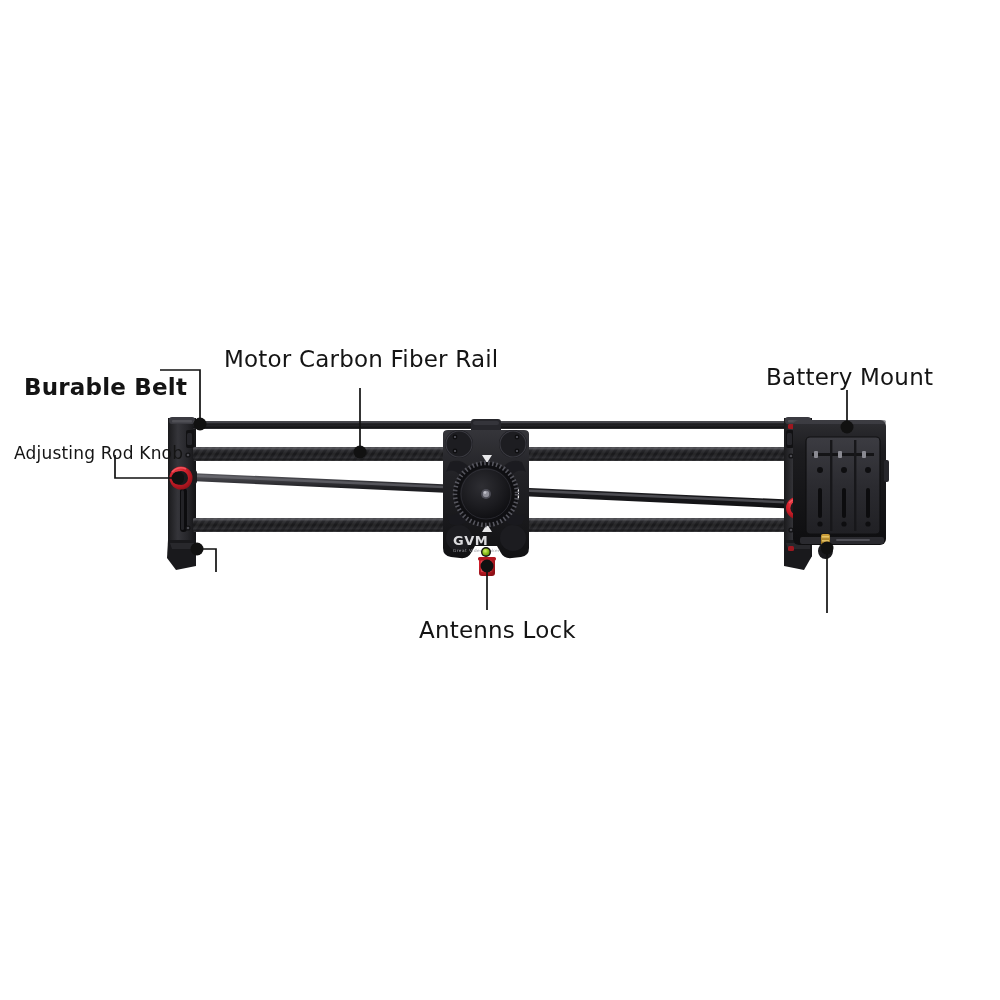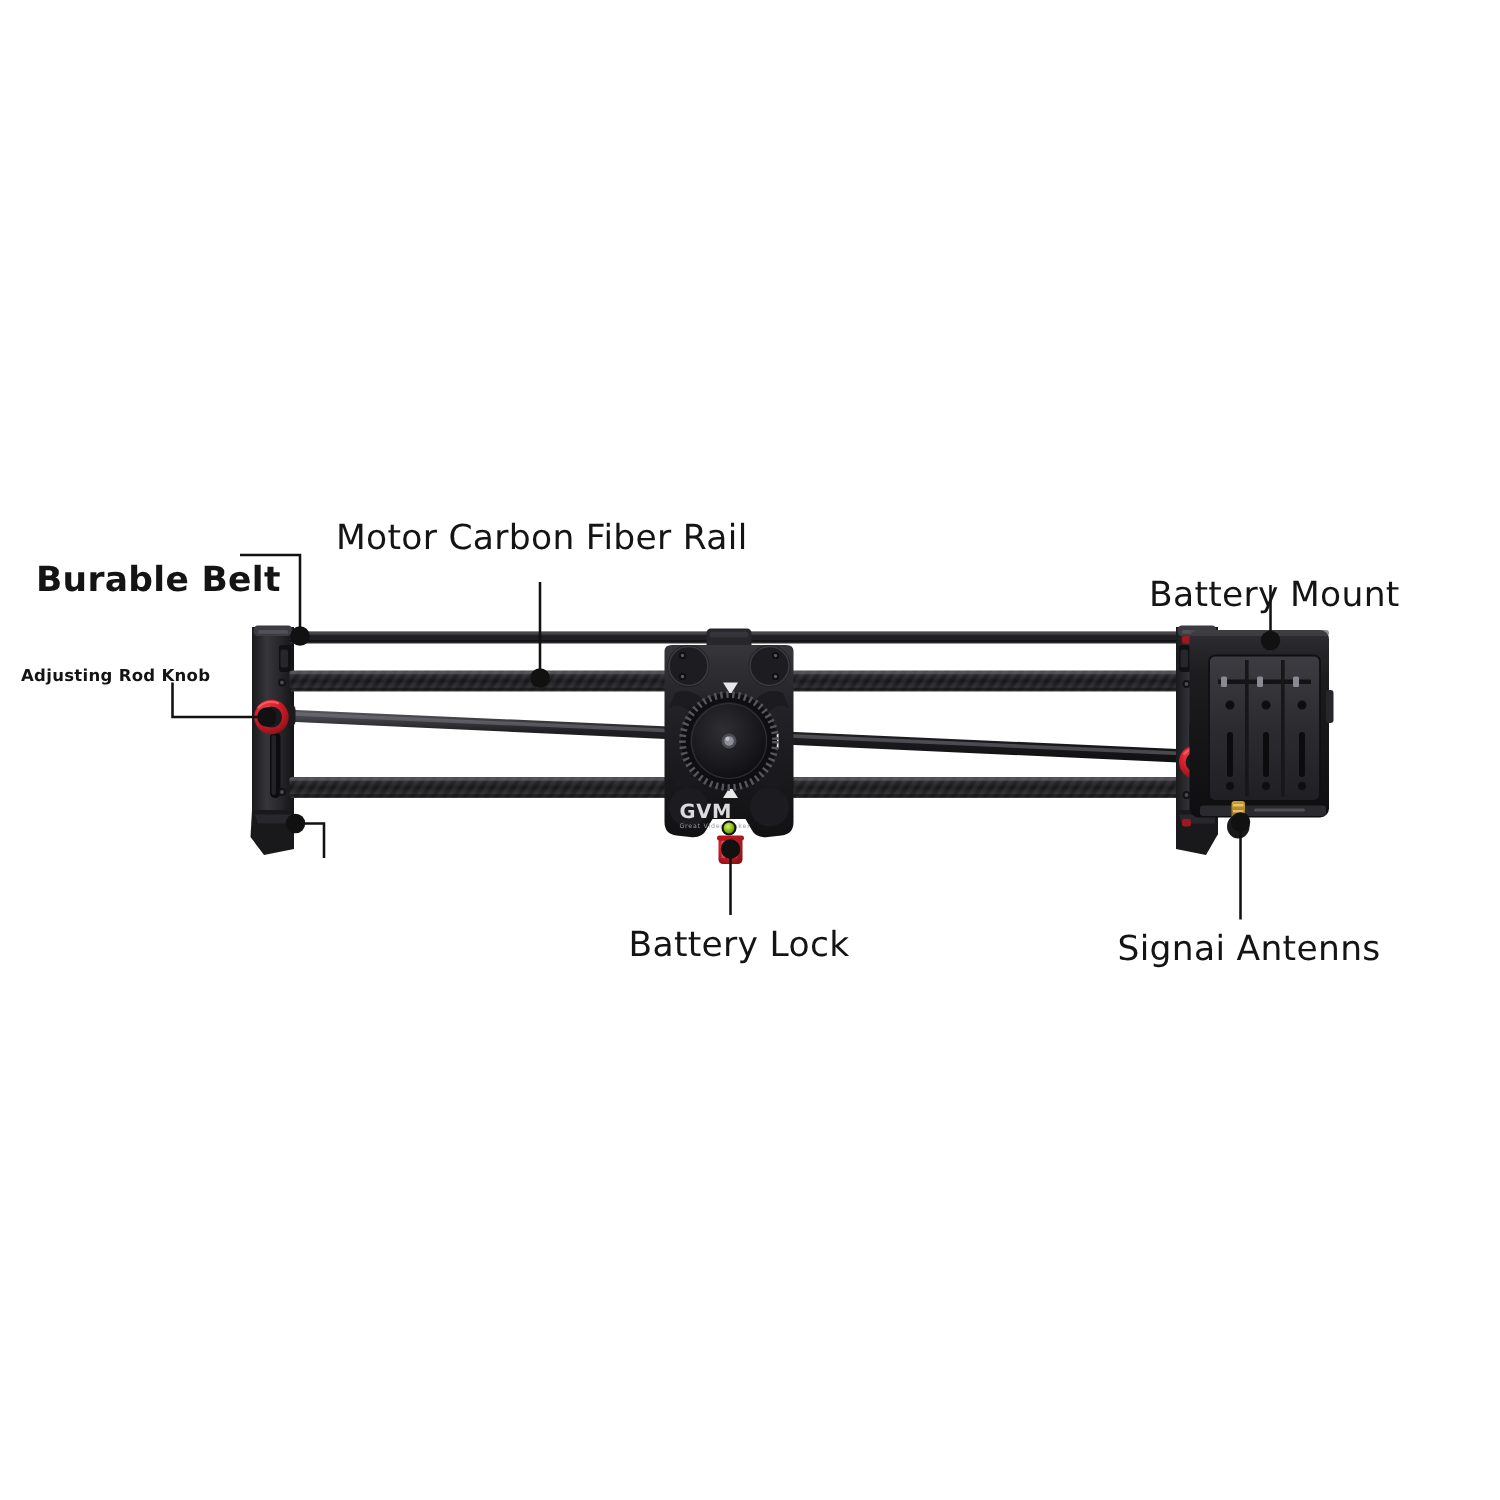--- a/index.html
+++ b/index.html
@@ -29,21 +29,21 @@
   }
   .callout-label {
     position: absolute;
     white-space: nowrap;
     color: #141414;
     font-weight: 400;
     letter-spacing: 0.2px;
     line-height: 1;
   }
   .lbl-lg { font-size: 23px; }
-  .lbl-sm { font-size: 11px; font-weight: bold; }
+  .lbl-sm { font-size: 17px; }
 </style>
 </head>
 <body>
 
 <div id="stage">
 
   <svg id="svg-root" viewBox="0 0 1000 1000">
     <defs>
       <linearGradient id="gradRail" x1="0" y1="0" x2="0" y2="1">
         <stop offset="0%" stop-color="#4a4a4e"></stop>
@@ -331,22 +331,21 @@
       <circle cx="197" cy="549" r="6.5"></circle>
       <circle cx="487" cy="566" r="6.5"></circle>
       <circle cx="827" cy="548" r="6.5"></circle>
     </g>
   </svg>
 
   <div class="callout-label lbl-lg" style="left:24px; top:376px;font-weight:bold;">Burable Belt</div>
 
   <div class="callout-label lbl-lg" style="left:224px; top:348px;">Motor Carbon Fiber Rail</div>
 
-  <div class="callout-label lbl-lg" style="left:766px; top:366px;margin-top:20px;">Battery Mount</div>
+  <div class="callout-label lbl-lg" style="left:766px; top:366px;">Battery Mount</div>
 
   <div class="callout-label lbl-sm" style="left:14px; top:445px;">Adjusting Rod Knob</div>
 
 
-  <div class="callout-label lbl-lg" style="left:419px; top:619px;">Battery Lock</div>
-
-  <div class="callout-label lbl-lg" style="left:745px; top:622px;">Signai Antenns</div>
+  <div class="callout-label lbl-lg" style="left:419px; top:619px;">Antenns Lock</div>
+
 
 </div>
 
 </body></html>

